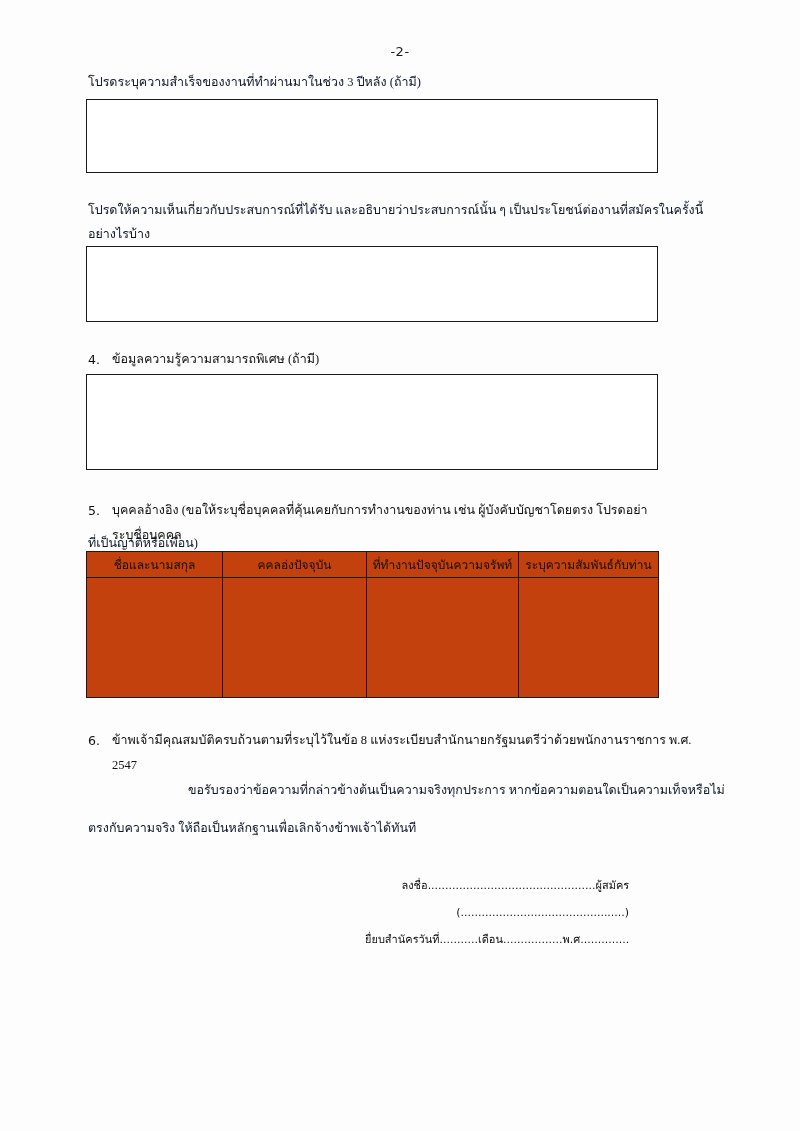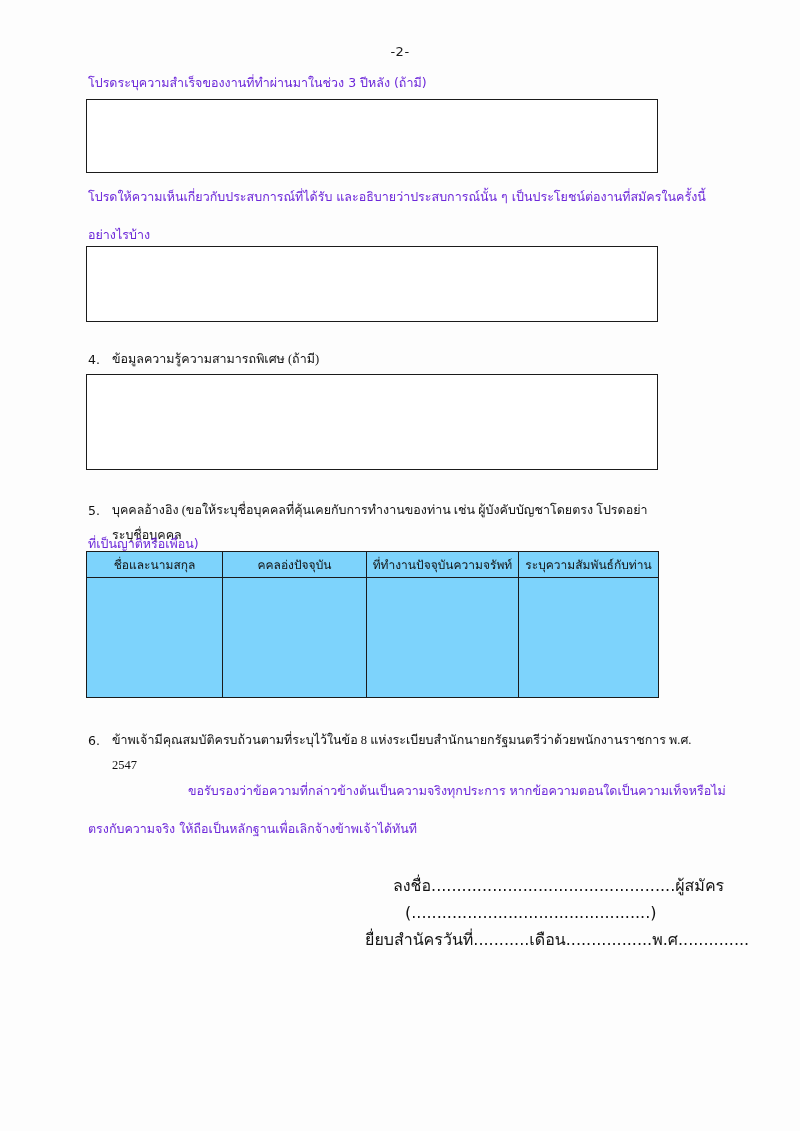--- a/index.html
+++ b/index.html
@@ -32,22 +32,23 @@
     width: 800px;
     text-align: center;
     font-size: 13px;
     color: #1a1a1a;
     letter-spacing: 0.5px;
   }
   .para {
     position: absolute;
     font-size: 12.5px;
     line-height: 25px;
-    color: #6d28d9;
+    color: #0f172a;
     white-space: nowrap;
+    font-family: Liberation Serif, serif;
   }
   .num-item {
     position: absolute;
     font-size: 12.5px;
     line-height: 25px;
     color: #111111;
     display: flex;
     align-items: flex-start;
   }
   .num-item .num {
@@ -62,21 +63,21 @@
   .answer-box {
     position: absolute;
     border: 1.3px solid #1b1b1b;
     background: #ffffff;
     box-sizing: border-box;
   }
   
   .ref-table {
     position: absolute;
     border-collapse: collapse;
-    background: #7dd3fc;
+    background: #c2410c;
     table-layout: fixed;
   }
   .ref-table th,
   .ref-table td {
     border: 1.2px solid #1b1b1b;
     box-sizing: border-box;
     padding: 0;
   }
   .ref-table th {
     height: 26px;
@@ -86,44 +87,45 @@
     text-align: center;
     vertical-align: middle;
     white-space: nowrap;
   }
   .ref-table td {
     height: 120px;
     vertical-align: top;
   }
   .sig-block {
     position: absolute;
-    font-size: 16px;
+    font-size: 11px;
     color: #111111;
     line-height: 27px;
     white-space: nowrap;
+    text-align: right;
   }
   .sig-line {
     display: block;
   }
   .sig-line.indent-a { padding-left: 28px; }
   .sig-line.indent-b { padding-left: 10px; }
 </style>
 </head>
 <body>
 
 <div class="page">
   <div class="scan-tone"></div>
 
   <div class="page-number">-2-</div>
 
   <div class="para" style="left:88px; top:70px;">โปรดระบุความสำเร็จของงานที่ทำผ่านมาในช่วง 3 ปีหลัง (ถ้ามี)</div>
 
   <div class="answer-box" style="left:86px; top:99px; width:572px; height:74px;"></div>
 
-  <div class="para" style="left:88px; top:184px;">โปรดให้ความเห็นเกี่ยวกับประสบการณ์ที่ได้รับ และอธิบายว่าประสบการณ์นั้น ๆ เป็นประโยชน์ต่องานที่สมัครในครั้งนี้</div>
+  <div class="para" style="left:88px; top:198px;">โปรดให้ความเห็นเกี่ยวกับประสบการณ์ที่ได้รับ และอธิบายว่าประสบการณ์นั้น ๆ เป็นประโยชน์ต่องานที่สมัครในครั้งนี้</div>
   <div class="para" style="left:88px; top:222px;">อย่างไรบ้าง</div>
 
   <div class="answer-box" style="left:86px; top:246px; width:572px; height:76px;"></div>
 
   <div class="num-item" style="left:88px; top:347px; width:560px;">
     <span class="num">4.</span>
     <span class="body">ข้อมูลความรู้ความสามารถพิเศษ (ถ้ามี)</span>
   </div>
 
   <div class="answer-box" style="left:86px; top:374px; width:572px; height:96px;"></div>

